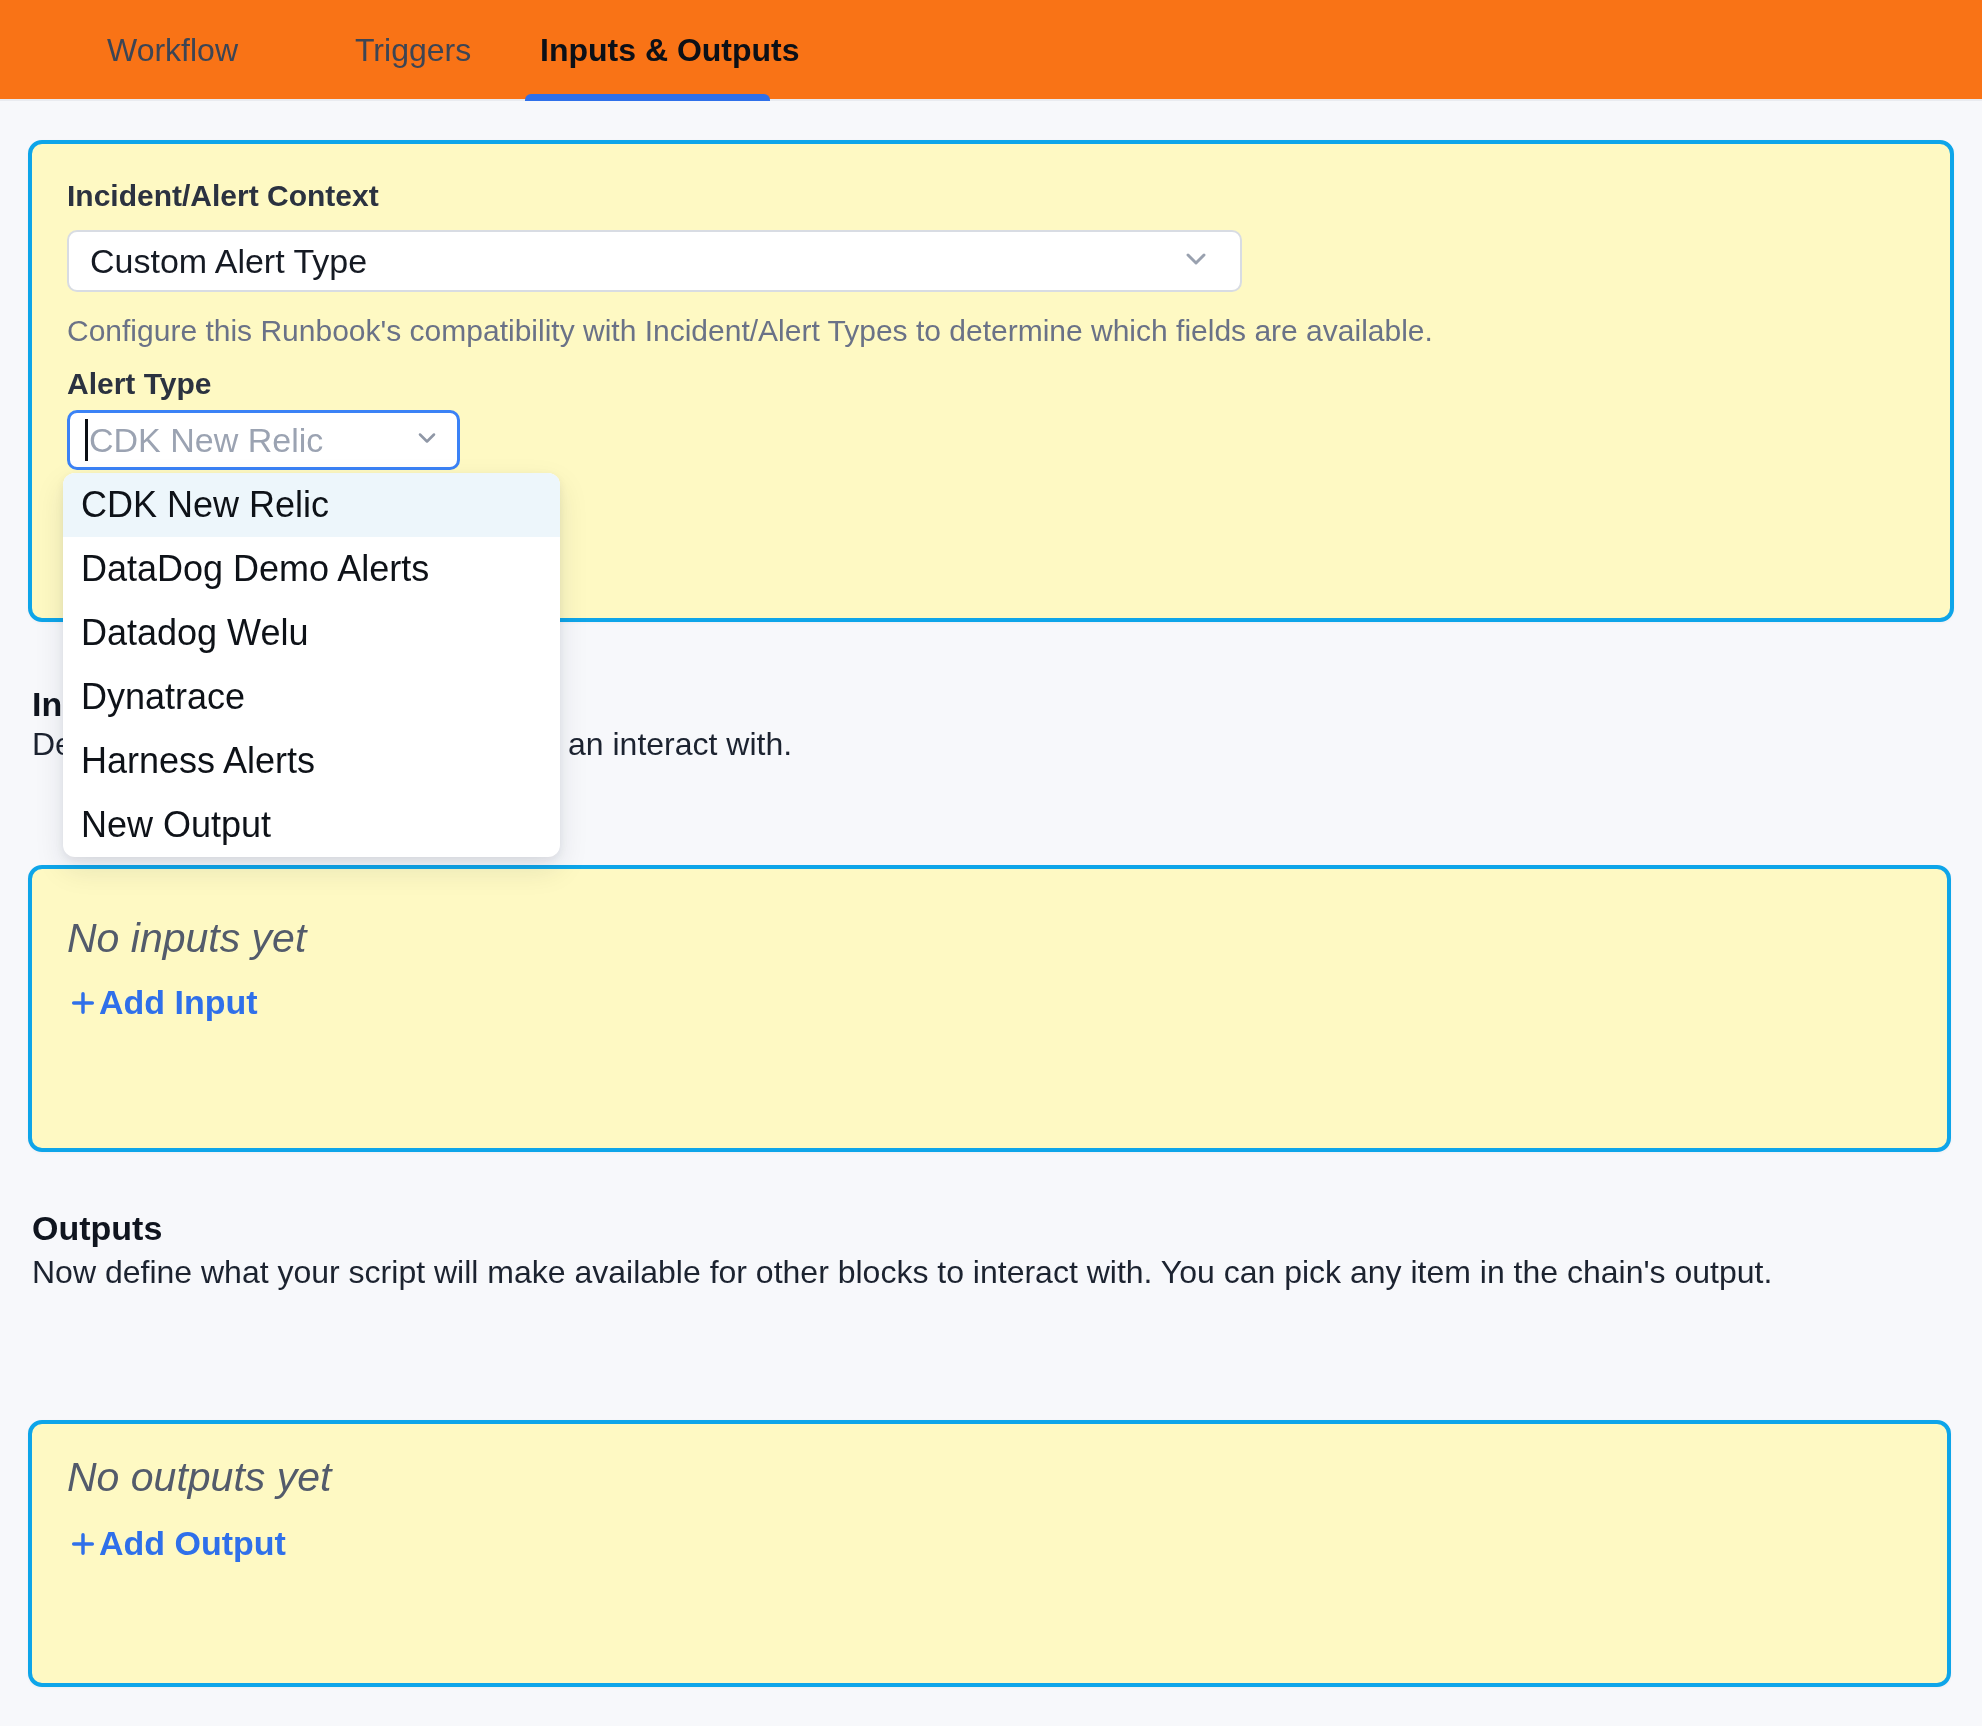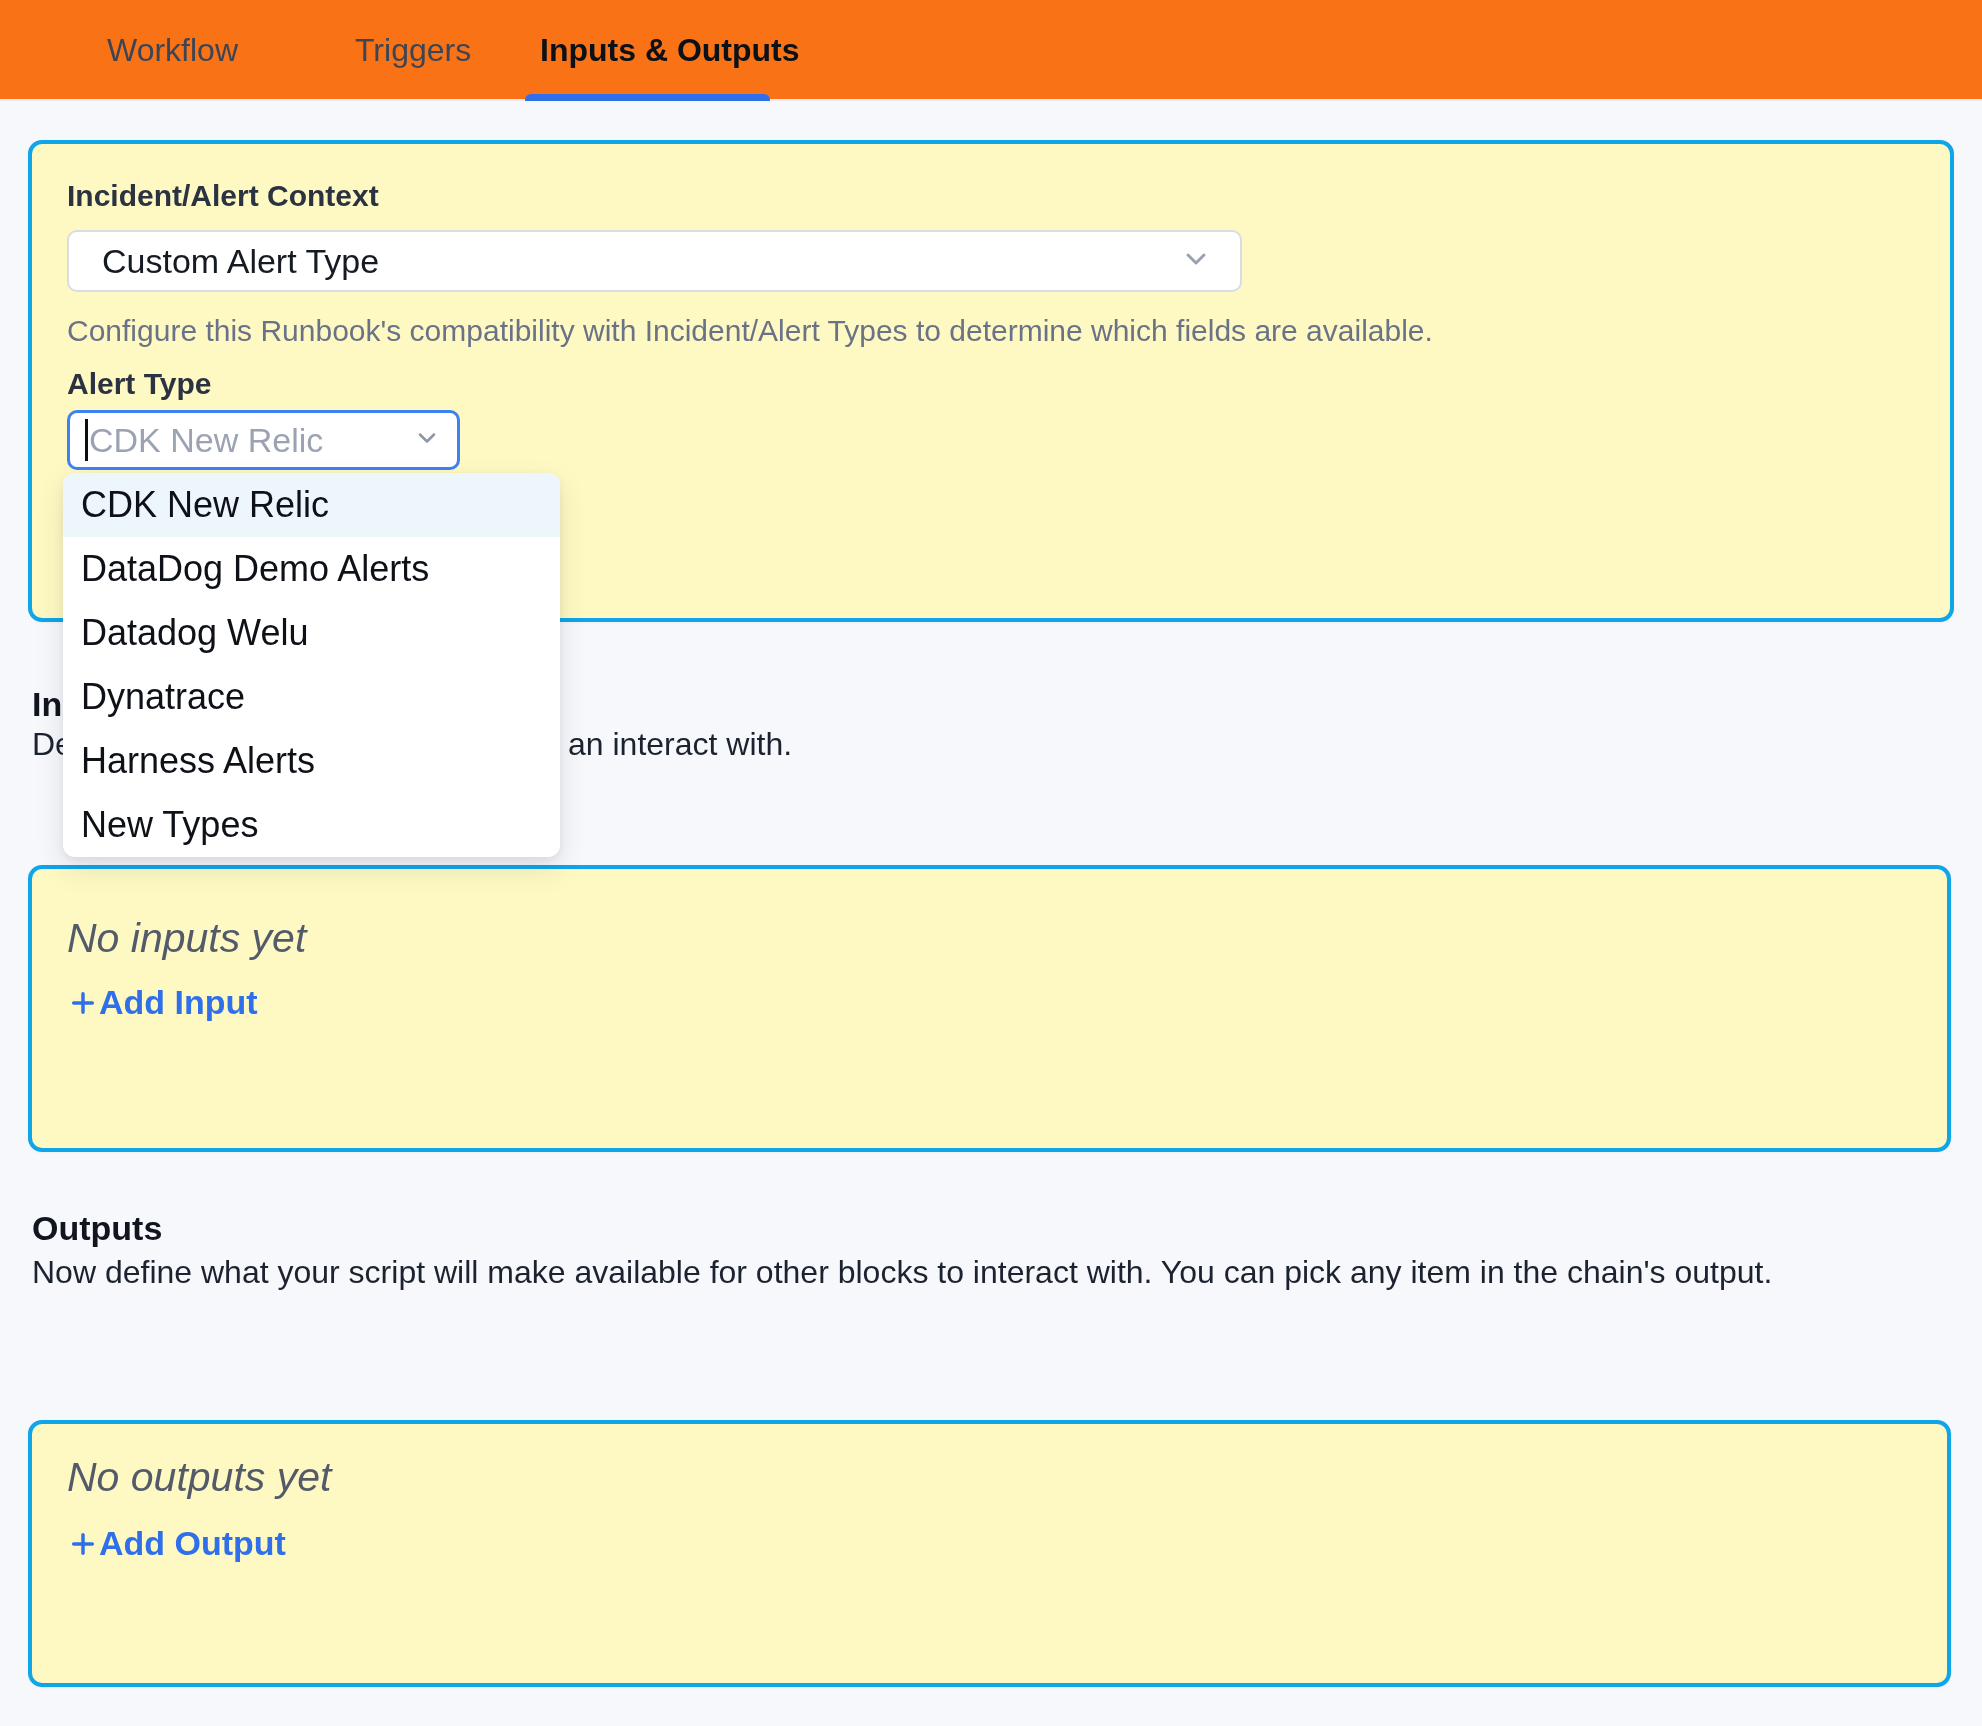--- a/index.html
+++ b/index.html
@@ -33,21 +33,21 @@
   .card1 { left:28px; top:140px; width:1926px; height:482px; }
   .field-label {
     position:absolute; left:35px; font-size:30px; font-weight:600; color:#2b3240;
     line-height:36px;
   }
   .select {
     position:absolute; left:35px; background:#fff;
     border:2px solid #d8dce3; border-radius:10px;
     display:flex; align-items:center;
   }
-  .select-value { font-size:34px; color:#151a23; padding-left:33px; }
+  .select-value { font-size:34px; color:#151a23; padding-left:21px; }
   .chev { position:absolute; top:50%; transform:translateY(-50%); }
   .help-text {
     position:absolute; left:35px; font-size:30px; color:#6a7287; line-height:38px;
   }
   .combo {
     position:absolute; left:35px; top:266px; width:393px; height:60px;
     background:#fff; border:3px solid #3b82f6; border-radius:10px;
     display:flex; align-items:center;
   }
   .caret {
@@ -128,21 +128,21 @@
 <div class="section-title" style="left:32px; top:684px">Inputs</div>
 <div class="section-desc" style="left:32px; top:724px">De</div>
 <div class="section-desc" style="left:568px; top:724px">an interact with.</div>
 
 <div class="menu">
   <div class="menu-item highlighted">CDK New Relic</div>
   <div class="menu-item">DataDog Demo Alerts</div>
   <div class="menu-item">Datadog Welu</div>
   <div class="menu-item">Dynatrace</div>
   <div class="menu-item">Harness Alerts</div>
-  <div class="menu-item">New Types</div>
+  <div class="menu-item">New Output</div>
 </div>
 
 <div class="card inputs-box">
   <div class="empty-text" style="top:46px">No inputs yet</div>
   <button class="add-btn" style="top:114px">
     <span style="display:flex">
       <svg width="32" height="32" viewBox="0 0 24 24" fill="none">
         <path d="M12 5v14M5 12h14" stroke="#2f70ea" stroke-width="2.6" stroke-linecap="round"></path>
       </svg>
     </span>

